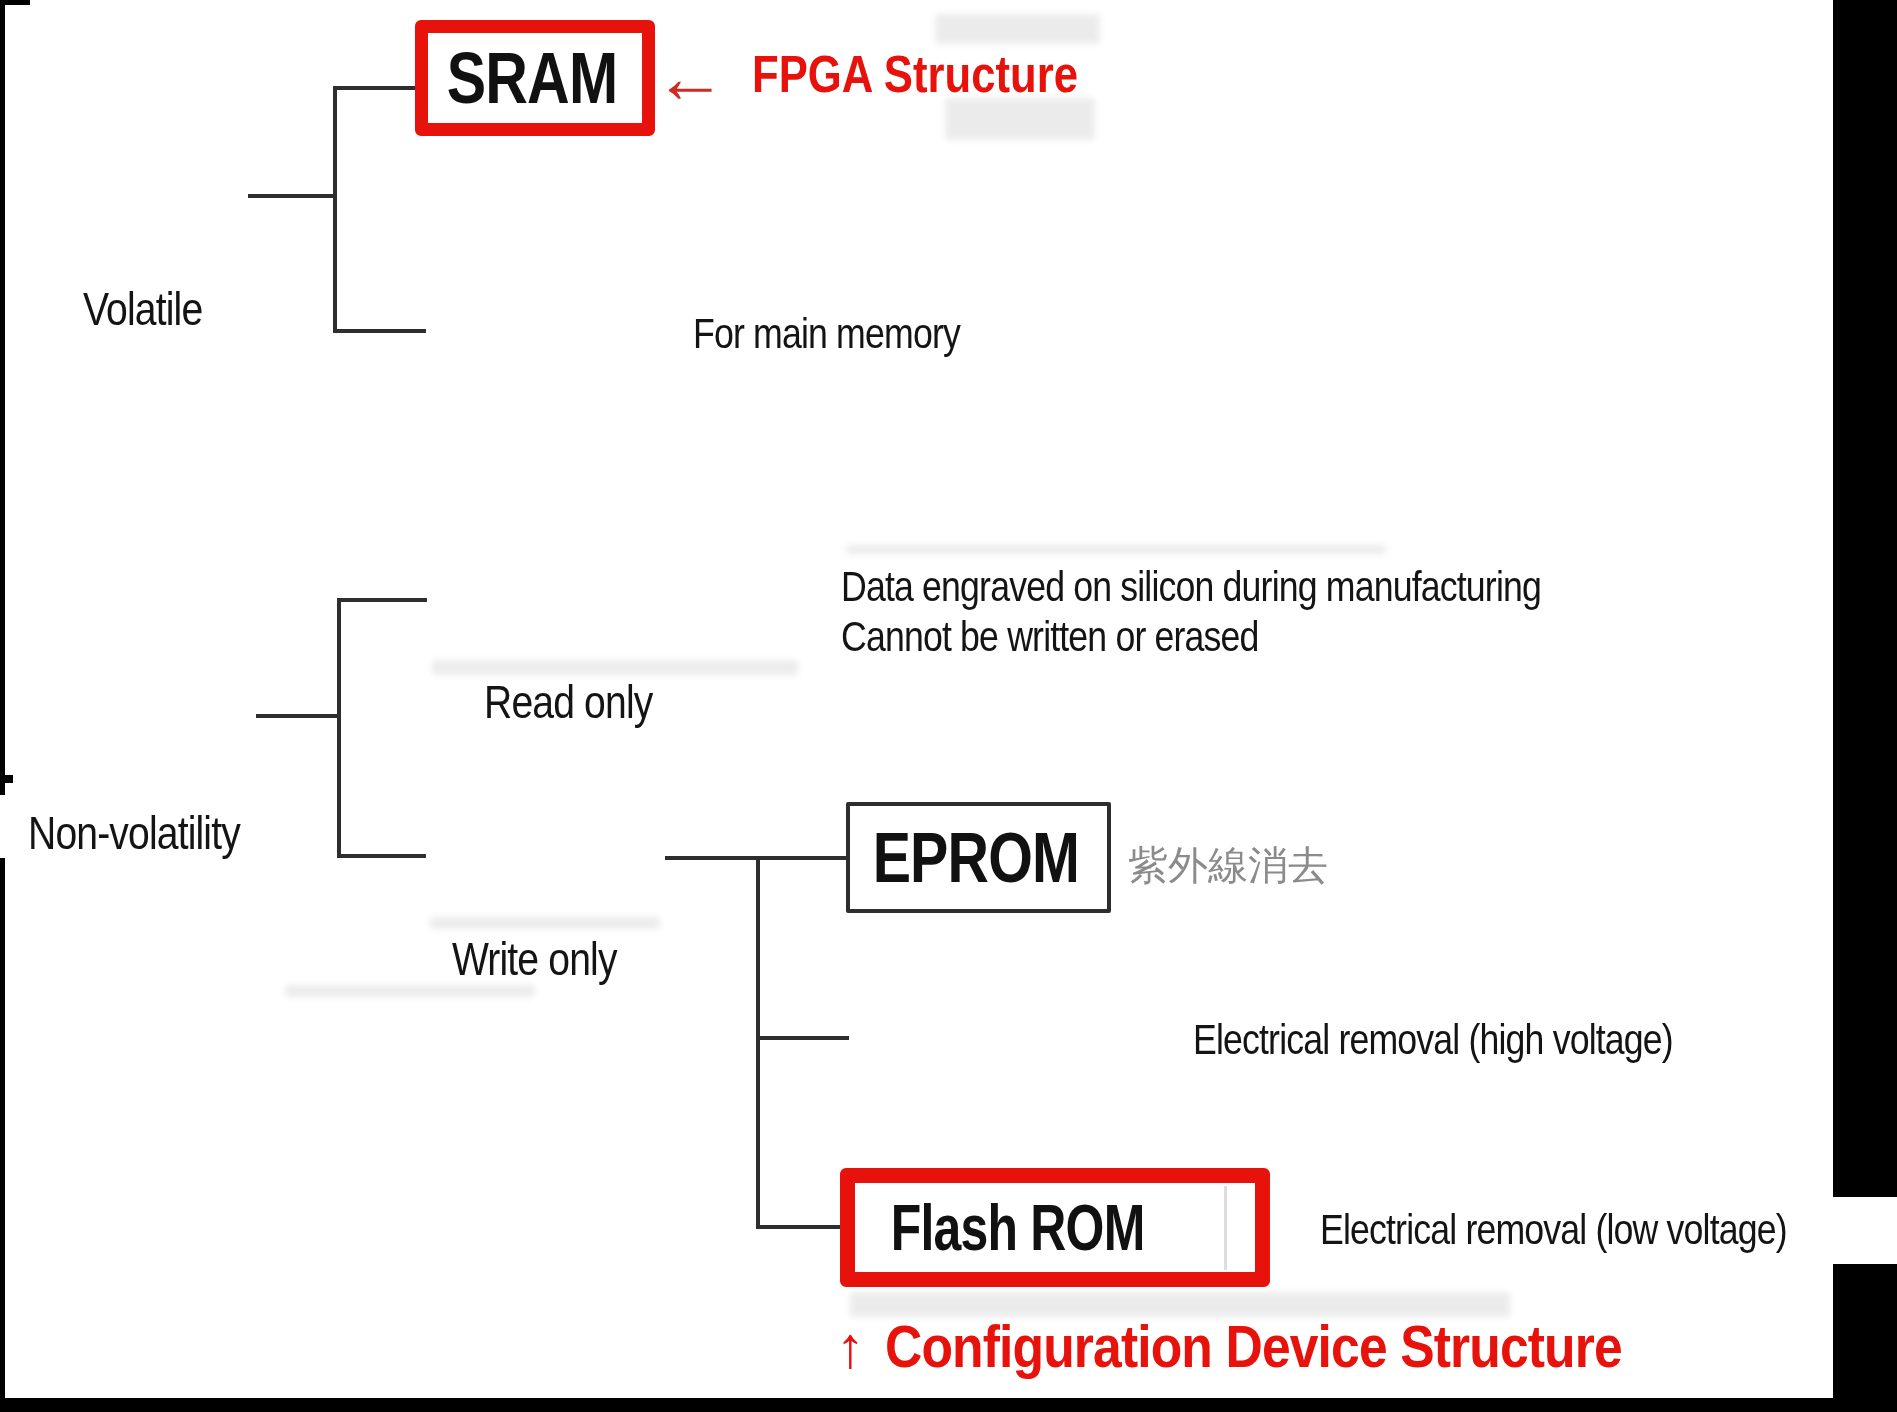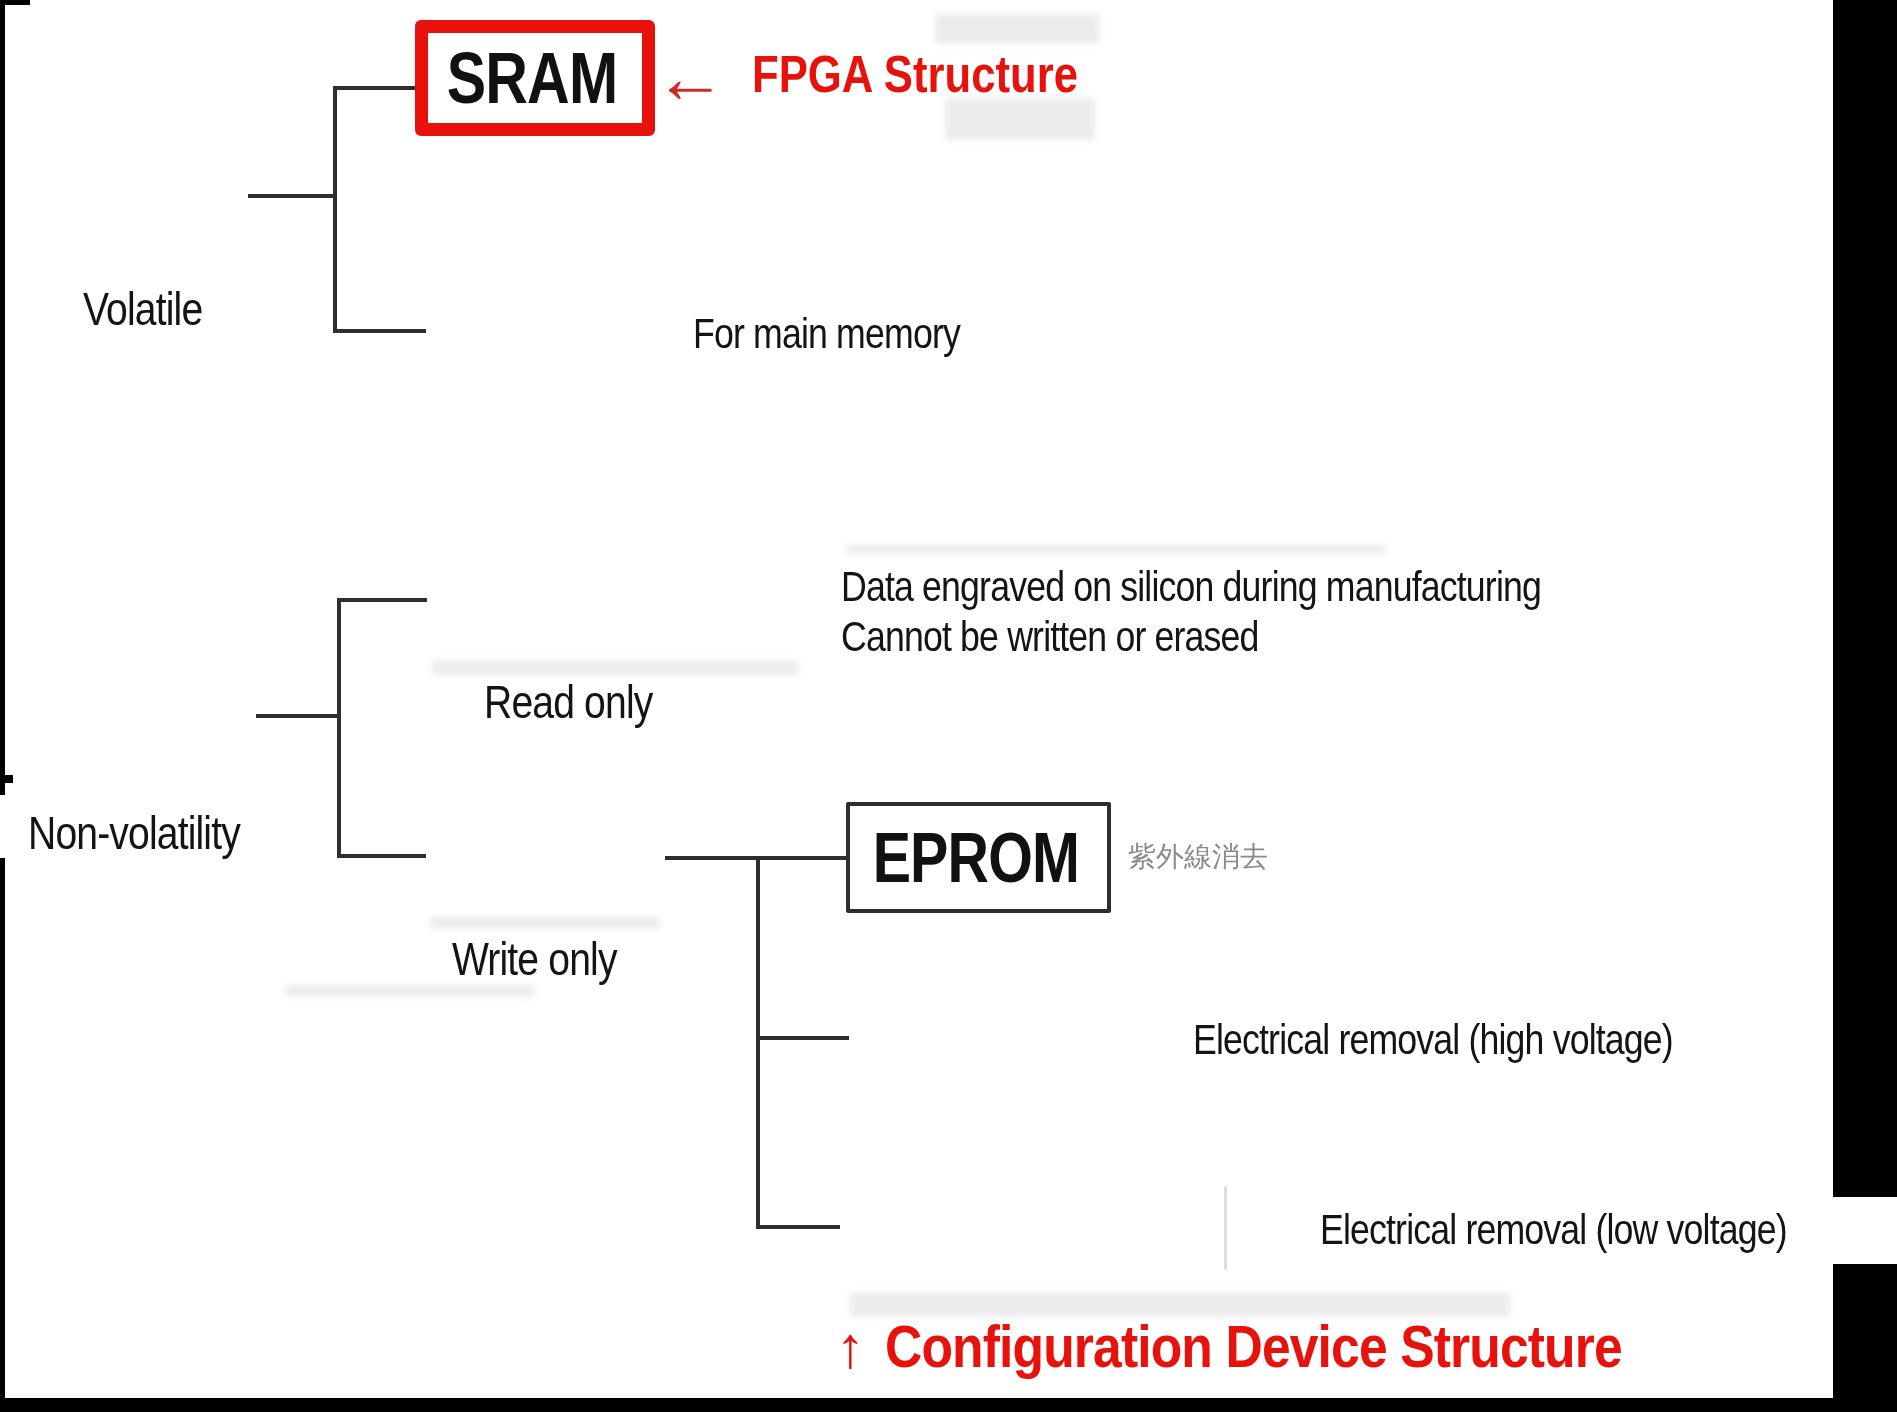--- a/index.html
+++ b/index.html
@@ -19,21 +19,21 @@
   .box .lbl{font-weight:bold;color:#111;white-space:nowrap;transform:scaleX(.82);letter-spacing:-1px;}
   .redbox{border:13px solid var(--red);border-radius:6px;}
   
   .hline,.vline{position:absolute;background:var(--line);}
   .hline{height:4px;}
   .vline{width:4px;}
   
   .cap,.note{position:absolute;white-space:nowrap;color:var(--ink);transform-origin:left center;}
   .cap{font-size:46px;transform:scaleX(.85);letter-spacing:-1px;}
   .note{font-size:42px;transform:scaleX(.85);letter-spacing:-1px;}
-  .jp{position:absolute;font-size:28px;color:var(--gray);white-space:nowrap;filter:blur(.7px);
+  .jp{position:absolute;font-size:40px;color:var(--gray);white-space:nowrap;filter:blur(.7px);
       font-family:"DejaVu Sans","Liberation Sans",sans-serif;}
   .red-callout{position:absolute;color:var(--red);font-weight:bold;font-size:52px;white-space:nowrap;
       transform:scaleX(.84);transform-origin:left center;letter-spacing:0px;}
   .arrow-glyph{position:absolute;color:#cf2a24;font-weight:bold;white-space:nowrap;}
   .footer-row{position:absolute;display:flex;align-items:baseline;gap:20px;color:var(--red);white-space:nowrap;}
   .footer-row .up{font-size:58px;font-weight:400;}
   .footer-row .txt{font-size:60px;font-weight:bold;transform:scaleX(.86);transform-origin:left center;letter-spacing:-1px;}
   
   .frame{position:absolute;background:#000;}
   
@@ -85,20 +85,23 @@
 
   <div class="cap" style="left:452px;top:932px;">Write only</div>
 
   <div class="box" style="left:846px;top:802px;width:265px;height:111px;">
     <span class="lbl" style="font-size:70px;">EPROM</span>
   </div>
   <div class="jp" style="left:1128px;top:838px;">紫外線消去</div>
 
   <div class="note" style="left:1193px;top:1016px;">Electrical removal (high voltage)</div>
 
+  <div class="box redbox" style="left:840px;top:1168px;width:430px;height:119px;border-width:15px;">
+    <span class="lbl" style="font-size:64px;transform:scaleX(.78);">Flash ROM</span>
+  </div>
   <div class="faint-v" style="left:1224px;top:1186px;height:84px;"></div>
   <div class="note" style="left:1320px;top:1206px;">Electrical removal (low voltage)</div>
 
   <div class="footer-row" style="left:836px;top:1312px;">
     <span class="up">↑</span>
     <span class="txt">Configuration Device Structure</span>
   </div>
 
   <div class="frame" style="left:0;top:0;width:30px;height:5px;"></div>
   <div class="frame" style="left:0;top:0;width:5px;height:795px;"></div>

